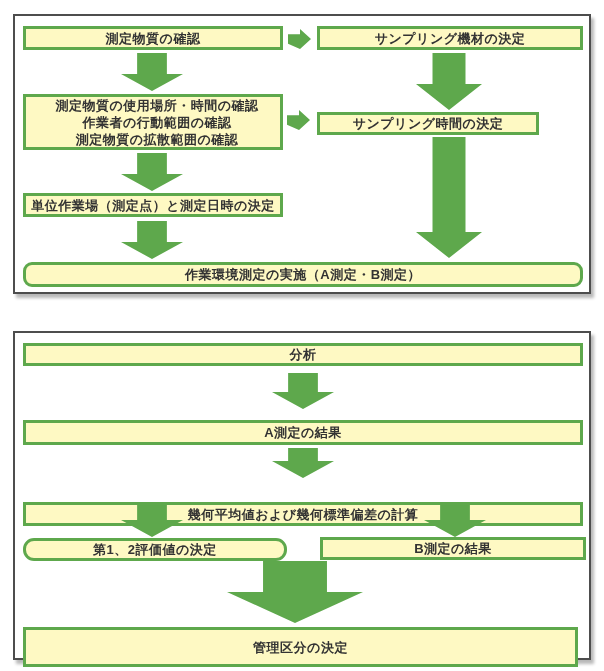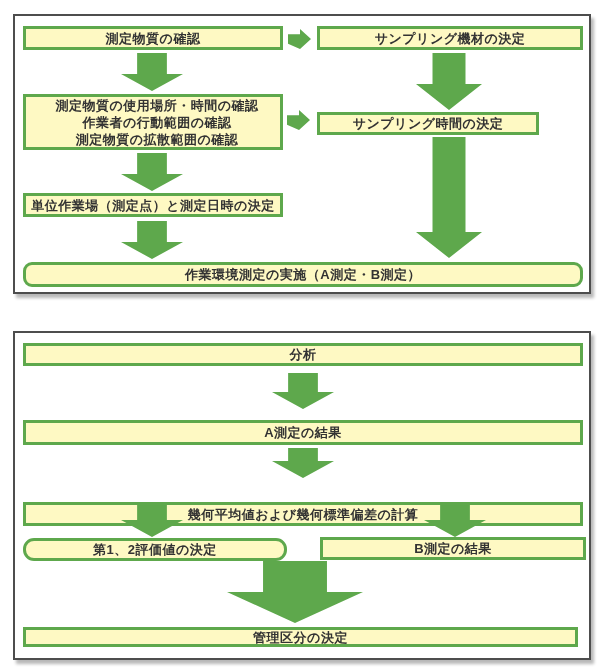--- a/index.html
+++ b/index.html
@@ -121,19 +121,19 @@
     <div class="box" style="left:8px;top:205px;width:264px;height:23px;border-radius:11px;">
       <span>第1、2評価値の決定</span>
     </div>
 
     <div class="box" style="left:297px;top:204px;width:266px;height:23px;margin-left:8px;">
       <span>B測定の結果</span>
     </div>
 
     <div class="arrow down-big" style="left:212px;top:228px;width:136px;height:62px;"></div>
 
-    <div class="box" style="left:8px;top:294px;width:555px;height:20px;">
+    <div class="box" style="left:8px;top:294px;width:555px;height:40px;">
       <span>管理区分の決定</span>
     </div>
 
   </div>
 
 </div>
 
 </body></html>

